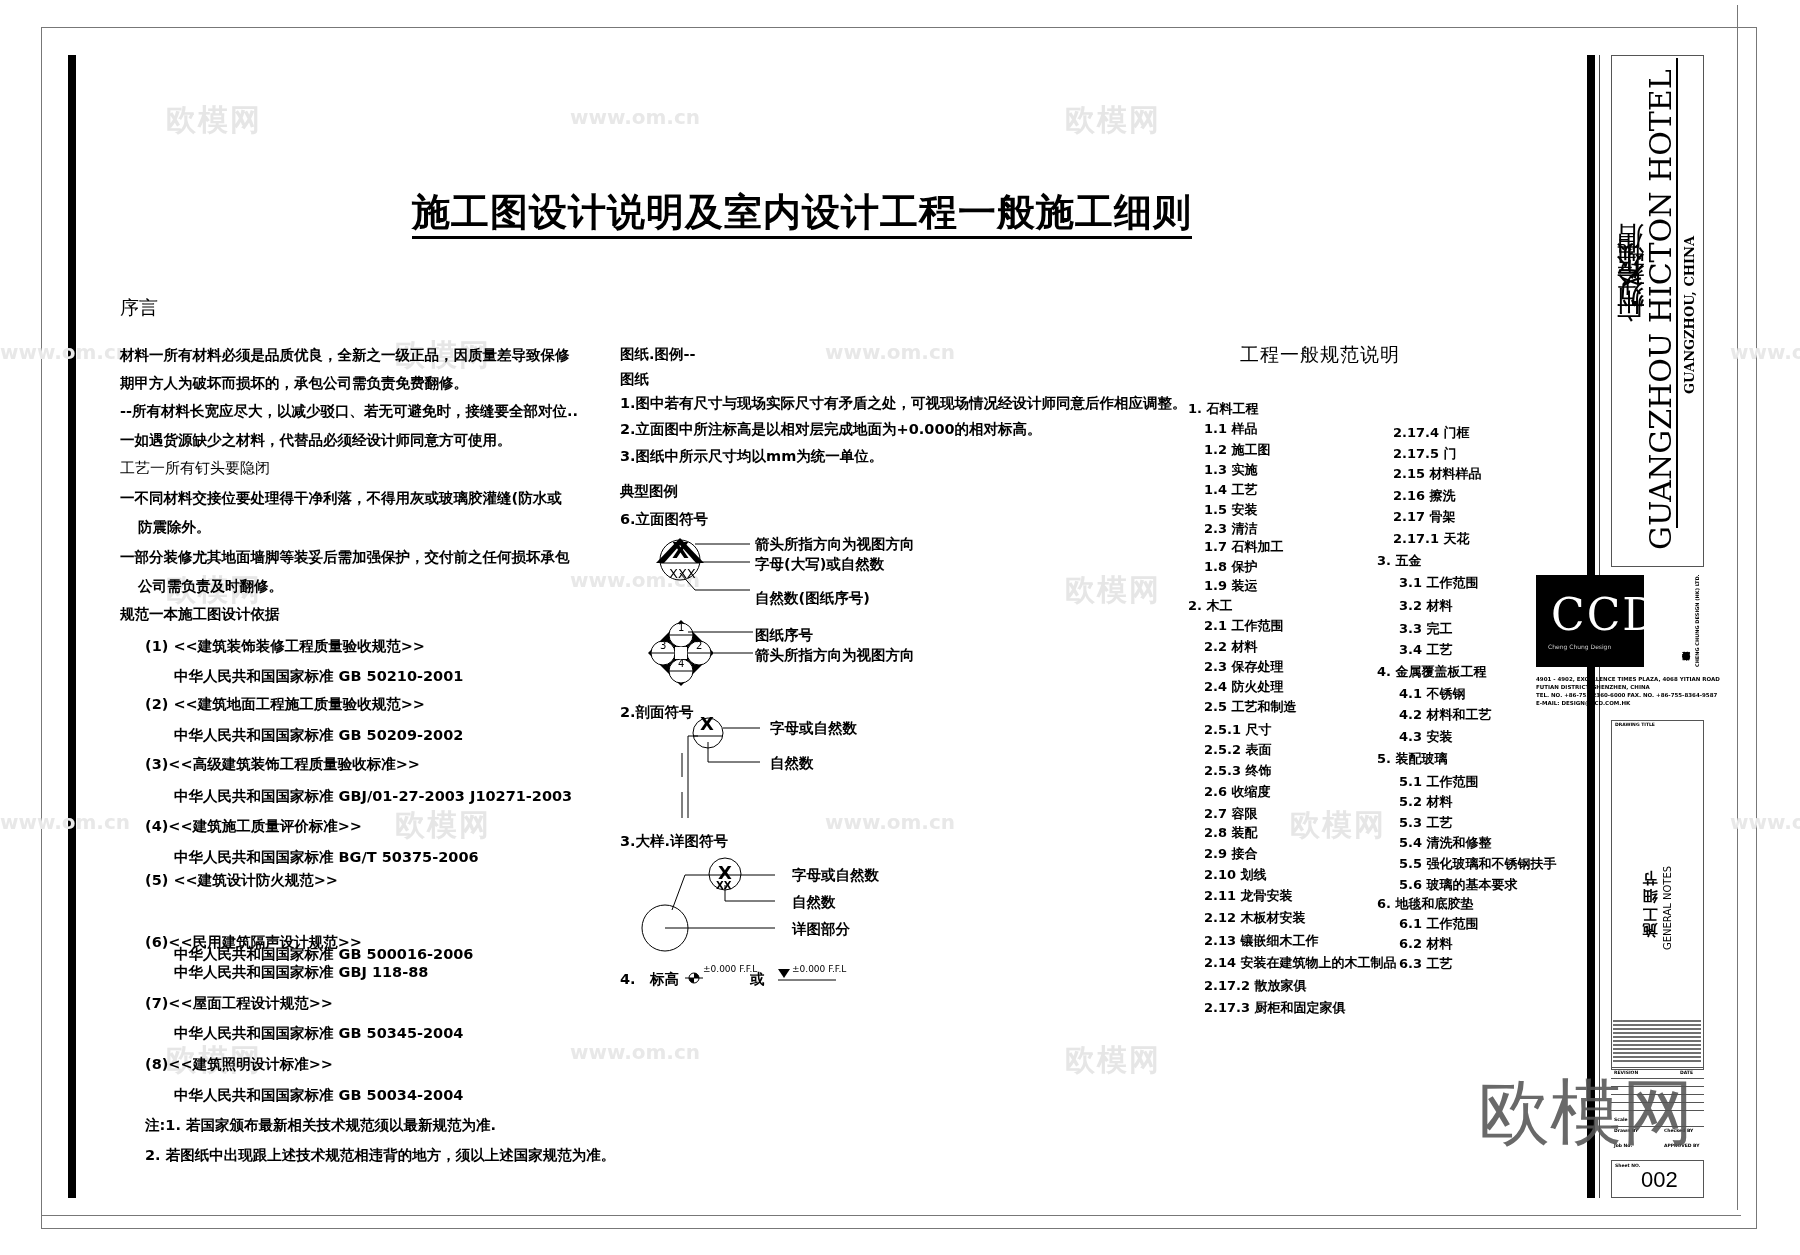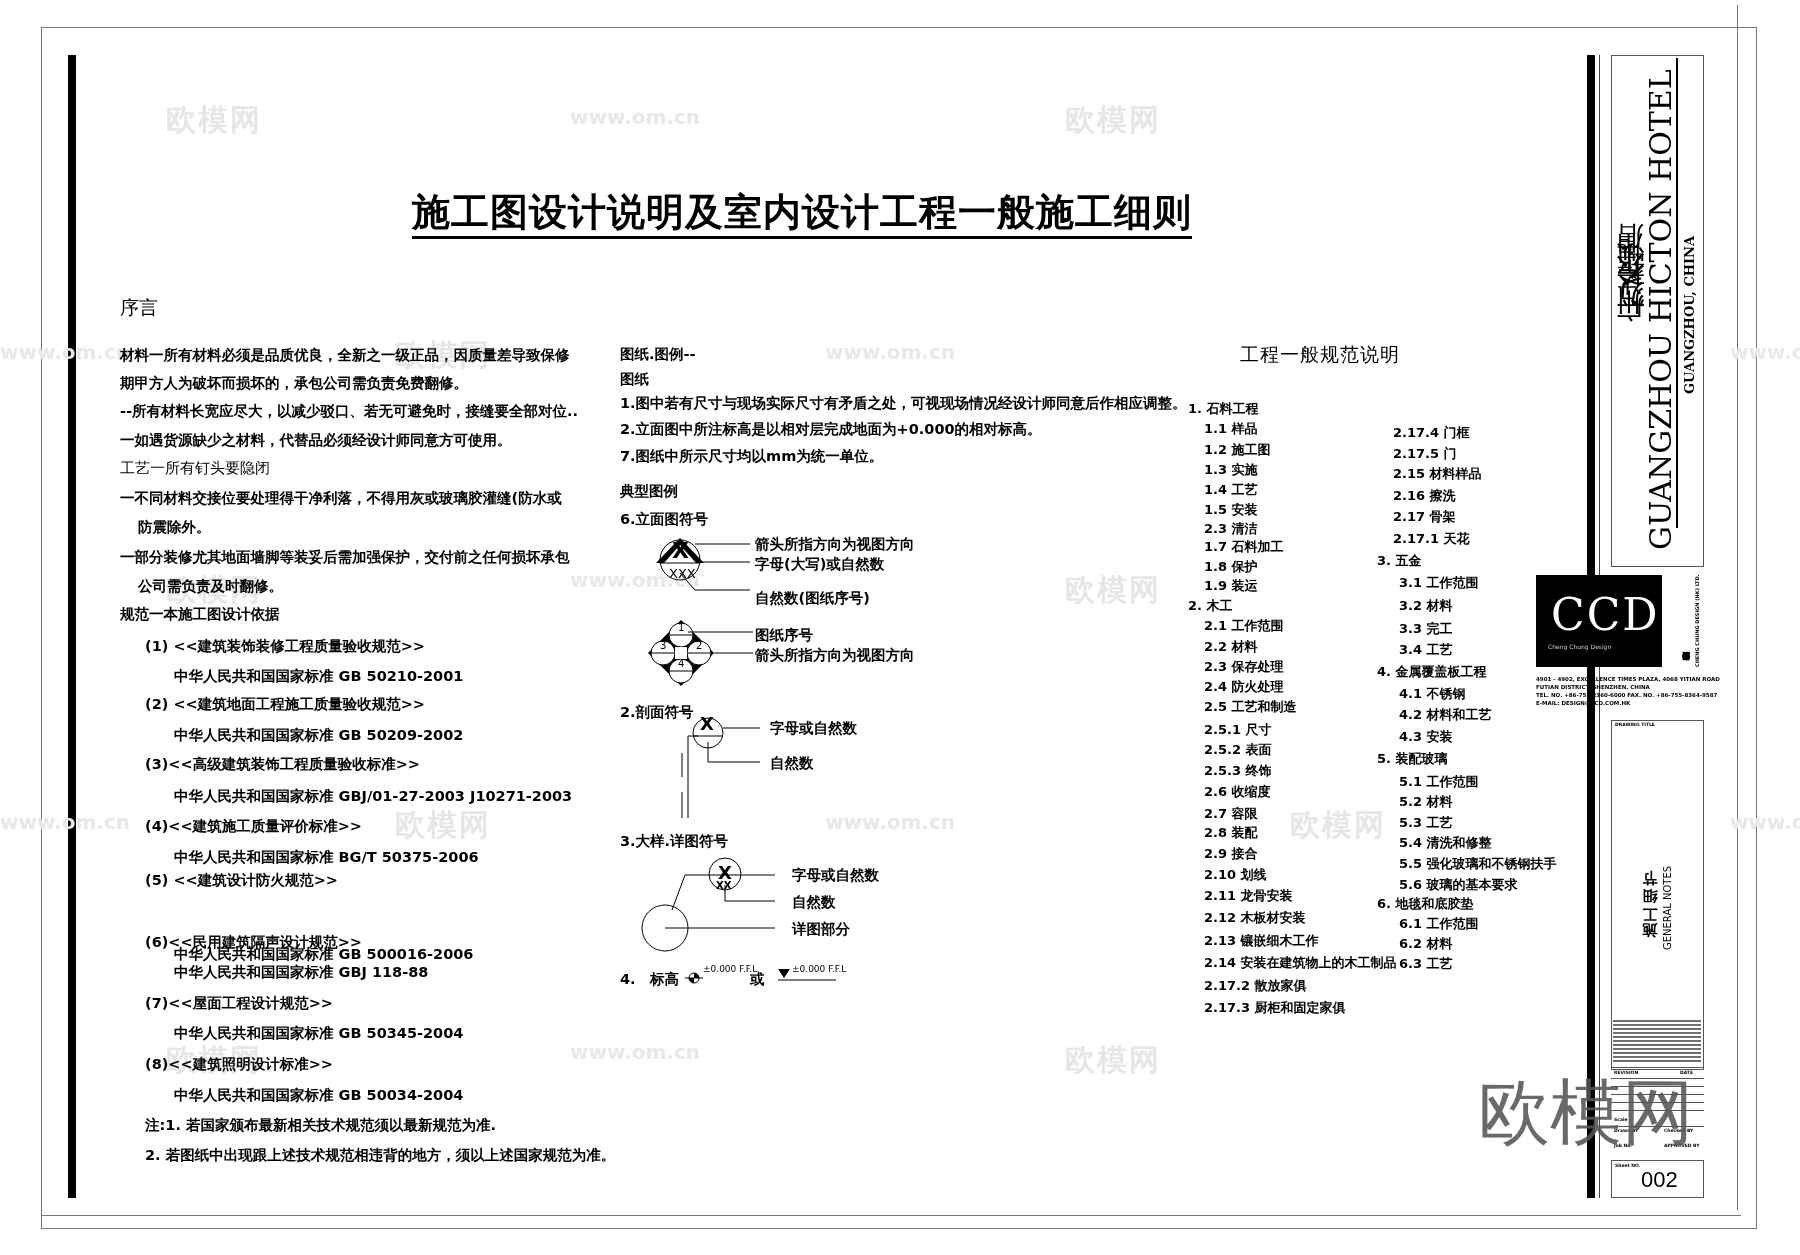--- a/index.html
+++ b/index.html
@@ -18,21 +18,21 @@
   .sub { font-size:13px; font-weight:bold; white-space:nowrap; line-height:16px; }
   .spec-title { left:1240px; top:342px; font-size:19px; white-space:nowrap; letter-spacing:1px; }
   .watermark-sm { color:#e6e6e6; font-size:30px; font-weight:bold; white-space:nowrap; letter-spacing:2px; }
   .watermark-url { color:#e8e8e8; font-size:20px; font-weight:bold; white-space:nowrap; }
   .watermark-big { color:#555; font-size:72px; white-space:nowrap; opacity:0.88; }
   
   .tb-bar { left:1587px; top:55px; width:8px; height:1143px; background:#000; }
   .tb-thin { left:1599px; top:55px; width:1px; height:1143px; background:#444; }
   .tb-box1 { left:1611px; top:55px; width:93px; height:512px; border:1px solid #555; box-sizing:border-box; }
   .vert { writing-mode:vertical-rl; transform:rotate(180deg); white-space:nowrap; }
-  .ccd-box { left:1536px; top:575px; width:126px; height:92px; background:#000; color:#fff; }
+  .ccd-box { left:1536px; top:575px; width:108px; height:92px; background:#000; color:#fff; }
   .ccd-text { font-family:"DejaVu Serif", serif; font-size:44px; position:absolute; left:15px; top:14px; letter-spacing:2px; }
   .ccd-sub { position:absolute; left:12px; top:68px; font-size:6px; color:#ccc; white-space:nowrap; }
   .addr { font-size:5.5px; font-weight:bold; white-space:nowrap; line-height:8px; }
   .tb-box2 { left:1611px; top:720px; width:93px; height:350px; border:1px solid #555; box-sizing:border-box; }
   .tb-small { font-size:4.5px; font-weight:bold; white-space:nowrap; }
   .tb-num-box { left:1611px; top:1160px; width:93px; height:38px; border:1px solid #555; box-sizing:border-box; }
   .tb-line { height:1px; background:#555; }
   svg { overflow:visible; }
 </style>
 </head>
@@ -93,21 +93,21 @@
 <div class="abs txt" style="left:145px;top:1055px;">(8)&lt;&lt;建筑照明设计标准&gt;&gt;</div>
 <div class="abs txt" style="left:174px;top:1086px;">中华人民共和国国家标准 GB 50034-2004</div>
 
 <div class="abs txt" style="left:145px;top:1116px;">注:1. 若国家颁布最新相关技术规范须以最新规范为准.</div>
 <div class="abs txt" style="left:145px;top:1146px;">2. 若图纸中出现跟上述技术规范相违背的地方，须以上述国家规范为准。</div>
 
 <div class="abs txt" style="left:620px;top:345px;">图纸.图例--</div>
 <div class="abs txt" style="left:620px;top:370px;">图纸</div>
 <div class="abs txt" style="left:620px;top:394px;">1.图中若有尺寸与现场实际尺寸有矛盾之处，可视现场情况经设计师同意后作相应调整。</div>
 <div class="abs txt" style="left:620px;top:420px;">2.立面图中所注标高是以相对层完成地面为+0.000的相对标高。</div>
-<div class="abs txt" style="left:620px;top:447px;">7.图纸中所示尺寸均以mm为统一单位。</div>
+<div class="abs txt" style="left:620px;top:447px;">3.图纸中所示尺寸均以mm为统一单位。</div>
 <div class="abs txt" style="left:620px;top:482px;">典型图例</div>
 <div class="abs txt" style="left:620px;top:510px;">6.立面图符号</div>
 
 <svg class="abs" style="left:650px;top:530px;" width="110" height="70">
   <circle cx="30" cy="30" r="20" fill="none" stroke="#000" stroke-width="1"></circle>
   <polygon points="30,8 6,33 54,33" fill="#000"></polygon>
   <polygon points="30,15 14,33 46,33" fill="#fff"></polygon>
   <line x1="10" y1="33" x2="50" y2="33" stroke="#000" stroke-width="1"></line>
   <polyline points="45,14 60,14 100,14" fill="none" stroke="#000" stroke-width="1"></polyline>
   <line x1="48" y1="32" x2="100" y2="32" stroke="#000" stroke-width="1"></line>

